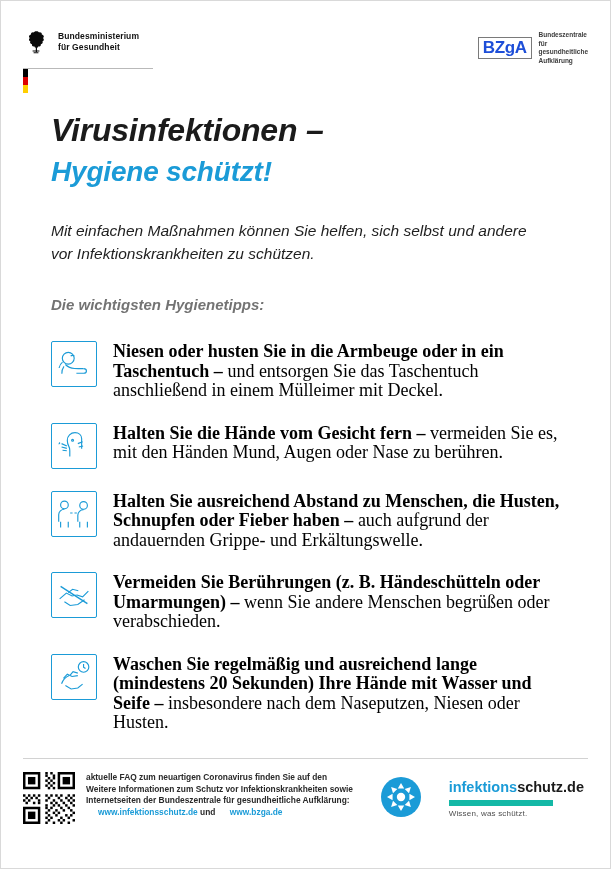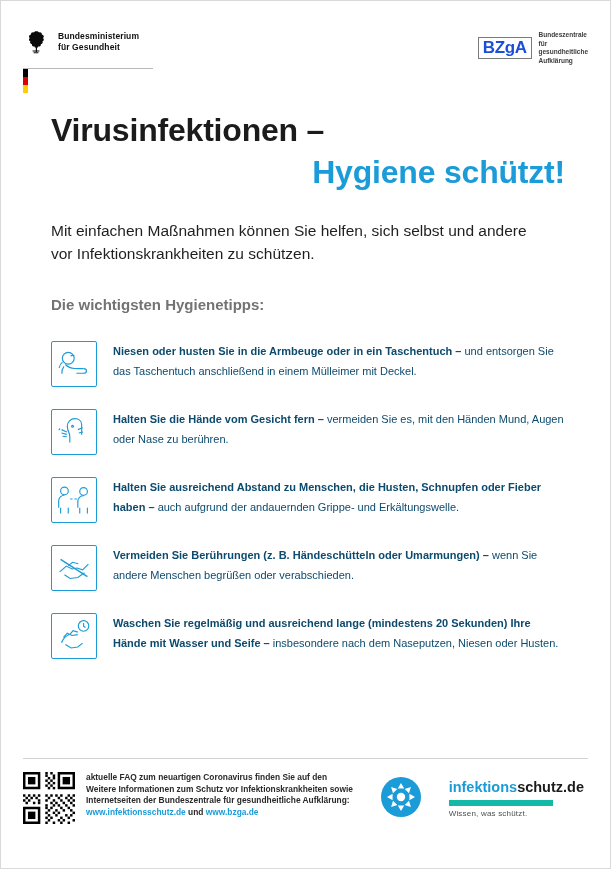--- a/index.html
+++ b/index.html
@@ -96,37 +96,37 @@
     font-weight: bold;
     color: #3c3c3c;
   }
 
   
   .title-wrap {
     position: absolute;
     top: 110px;
     left: 50px;
     right: 45px;
+    font-style: italic;
   }
   h1.line1 {
     margin: 0;
     font-size: 32px;
     line-height: 38px;
     font-weight: bold;
     color: #1b1b1b;
     letter-spacing: -0.2px;
   }
   h1.line2 {
     margin: 4px 0 0 0;
-    font-size: 32px;
+    font-size: 28px;
     line-height: 38px;
     font-weight: bold;
     color: #1b9bd7;
     letter-spacing: -0.2px;
-    text-align: right;
   }
   .intro {
     margin-top: 28px;
     font-size: 15.5px;
     line-height: 23px;
     color: #1f1f1f;
     max-width: 500px;
   }
   .subhead {
     margin-top: 30px;
@@ -154,24 +154,25 @@
     height: 46px;
     border: 1px solid #1b9bd7;
     border-radius: 2px;
     margin-right: 16px;
     box-sizing: border-box;
     position: relative;
     background: #ffffff;
   }
   .tip-icon svg { display:block; width:100%; height:100%; }
   .tip-text {
-    font-size: 11px;
+    font-size: 18px;
     line-height: 19.5px;
-    color: #0c4a6e;
+    color: #000000;
     padding-top: 1px;
+    font-family: Liberation Serif, serif;
   }
   .tip-text b { font-weight: bold; }
 
   
   .footer {
     position: absolute;
     left: 0; right: 0; bottom: 0;
     height: 110px;
   }
   .footer-rule {
@@ -191,21 +192,21 @@
   .footer-text {
     position: absolute;
     left: 85px;
     top: 14px;
     width: 290px;
     font-size: 8.4px;
     line-height: 11.6px;
     font-weight: bold;
     color: #2a2a2a;
   }
-  .footer-text .lnk { color: #1b9bd7; }
+  .footer-text .lnk { color: #1b9bd7; margin-left: 12px; }
   .isch {
     position: absolute;
     right: 26px;
     top: 18px;
     display: flex;
     align-items: center;
     gap: 18px;
   }
   .isch-mark {
     width: 42px;

